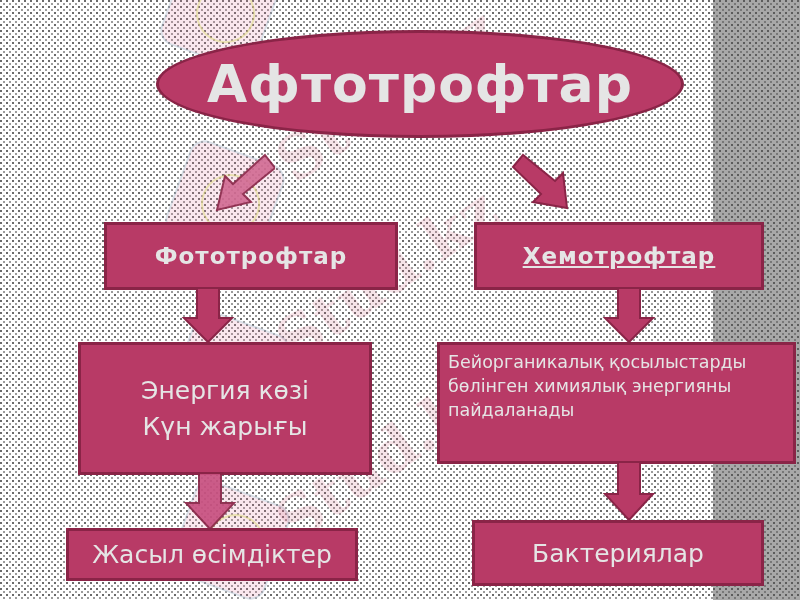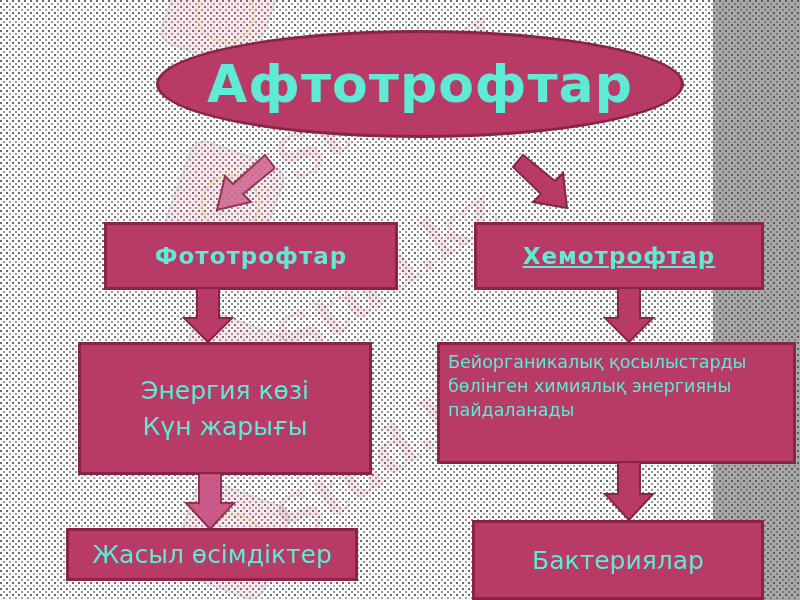--- a/index.html
+++ b/index.html
@@ -20,21 +20,21 @@
       background-image:
         radial-gradient(circle at 1px 1px, #5c5c5c 0.9px, transparent 1.2px),
         radial-gradient(circle at 1px 1px, #777 0.7px, transparent 1px);
       background-size: 6px 6px, 6px 6px;
       background-position: 0 0, 3px 3px;
     }
     .node {
       position: absolute;
       background: #b83a66;
       border: 3px solid #8a2447;
-      color: #5eead4;
+      color: #e5e5e5;
       display: flex; align-items: center; justify-content: center;
       text-align: center;
     }
     .ellipse {
       left: 156px; top: 30px; width: 528px; height: 108px;
       border-radius: 50%;
       font-size: 52px; font-weight: bold; letter-spacing: 1px;
     }
     .head-box { font-size: 23px; font-weight: bold; letter-spacing: 1px; }
     #photo-box { left: 58px; top: 222px; width: 294px; height: 68px; margin-left: 46px; }
@@ -47,21 +47,21 @@
       left: 437px; top: 342px; width: 359px; height: 122px;
       font-size: 17.5px; line-height: 24px;
       justify-content: flex-start; align-items: flex-start;
       text-align: left; padding: 5px 8px; flex-direction: column;
     }
     #plants-box {
       left: 66px; top: 528px; width: 292px; height: 53px;
       font-size: 25px;
     }
     #bacteria-box {
-      left: 472px; top: 520px; width: 292px; height: 80px;
+      left: 472px; top: 520px; width: 292px; height: 66px;
       font-size: 25px;
     }
     .arrow { position: absolute; }
     .watermark {
       position: absolute; color: rgba(200, 80, 110, 0.16);
       font-family: "DejaVu Serif", serif; font-weight: bold;
       transform: rotate(-35deg); pointer-events: none; white-space: nowrap;
     }
     .logo {
       position: absolute; width: 100px; height: 100px;

